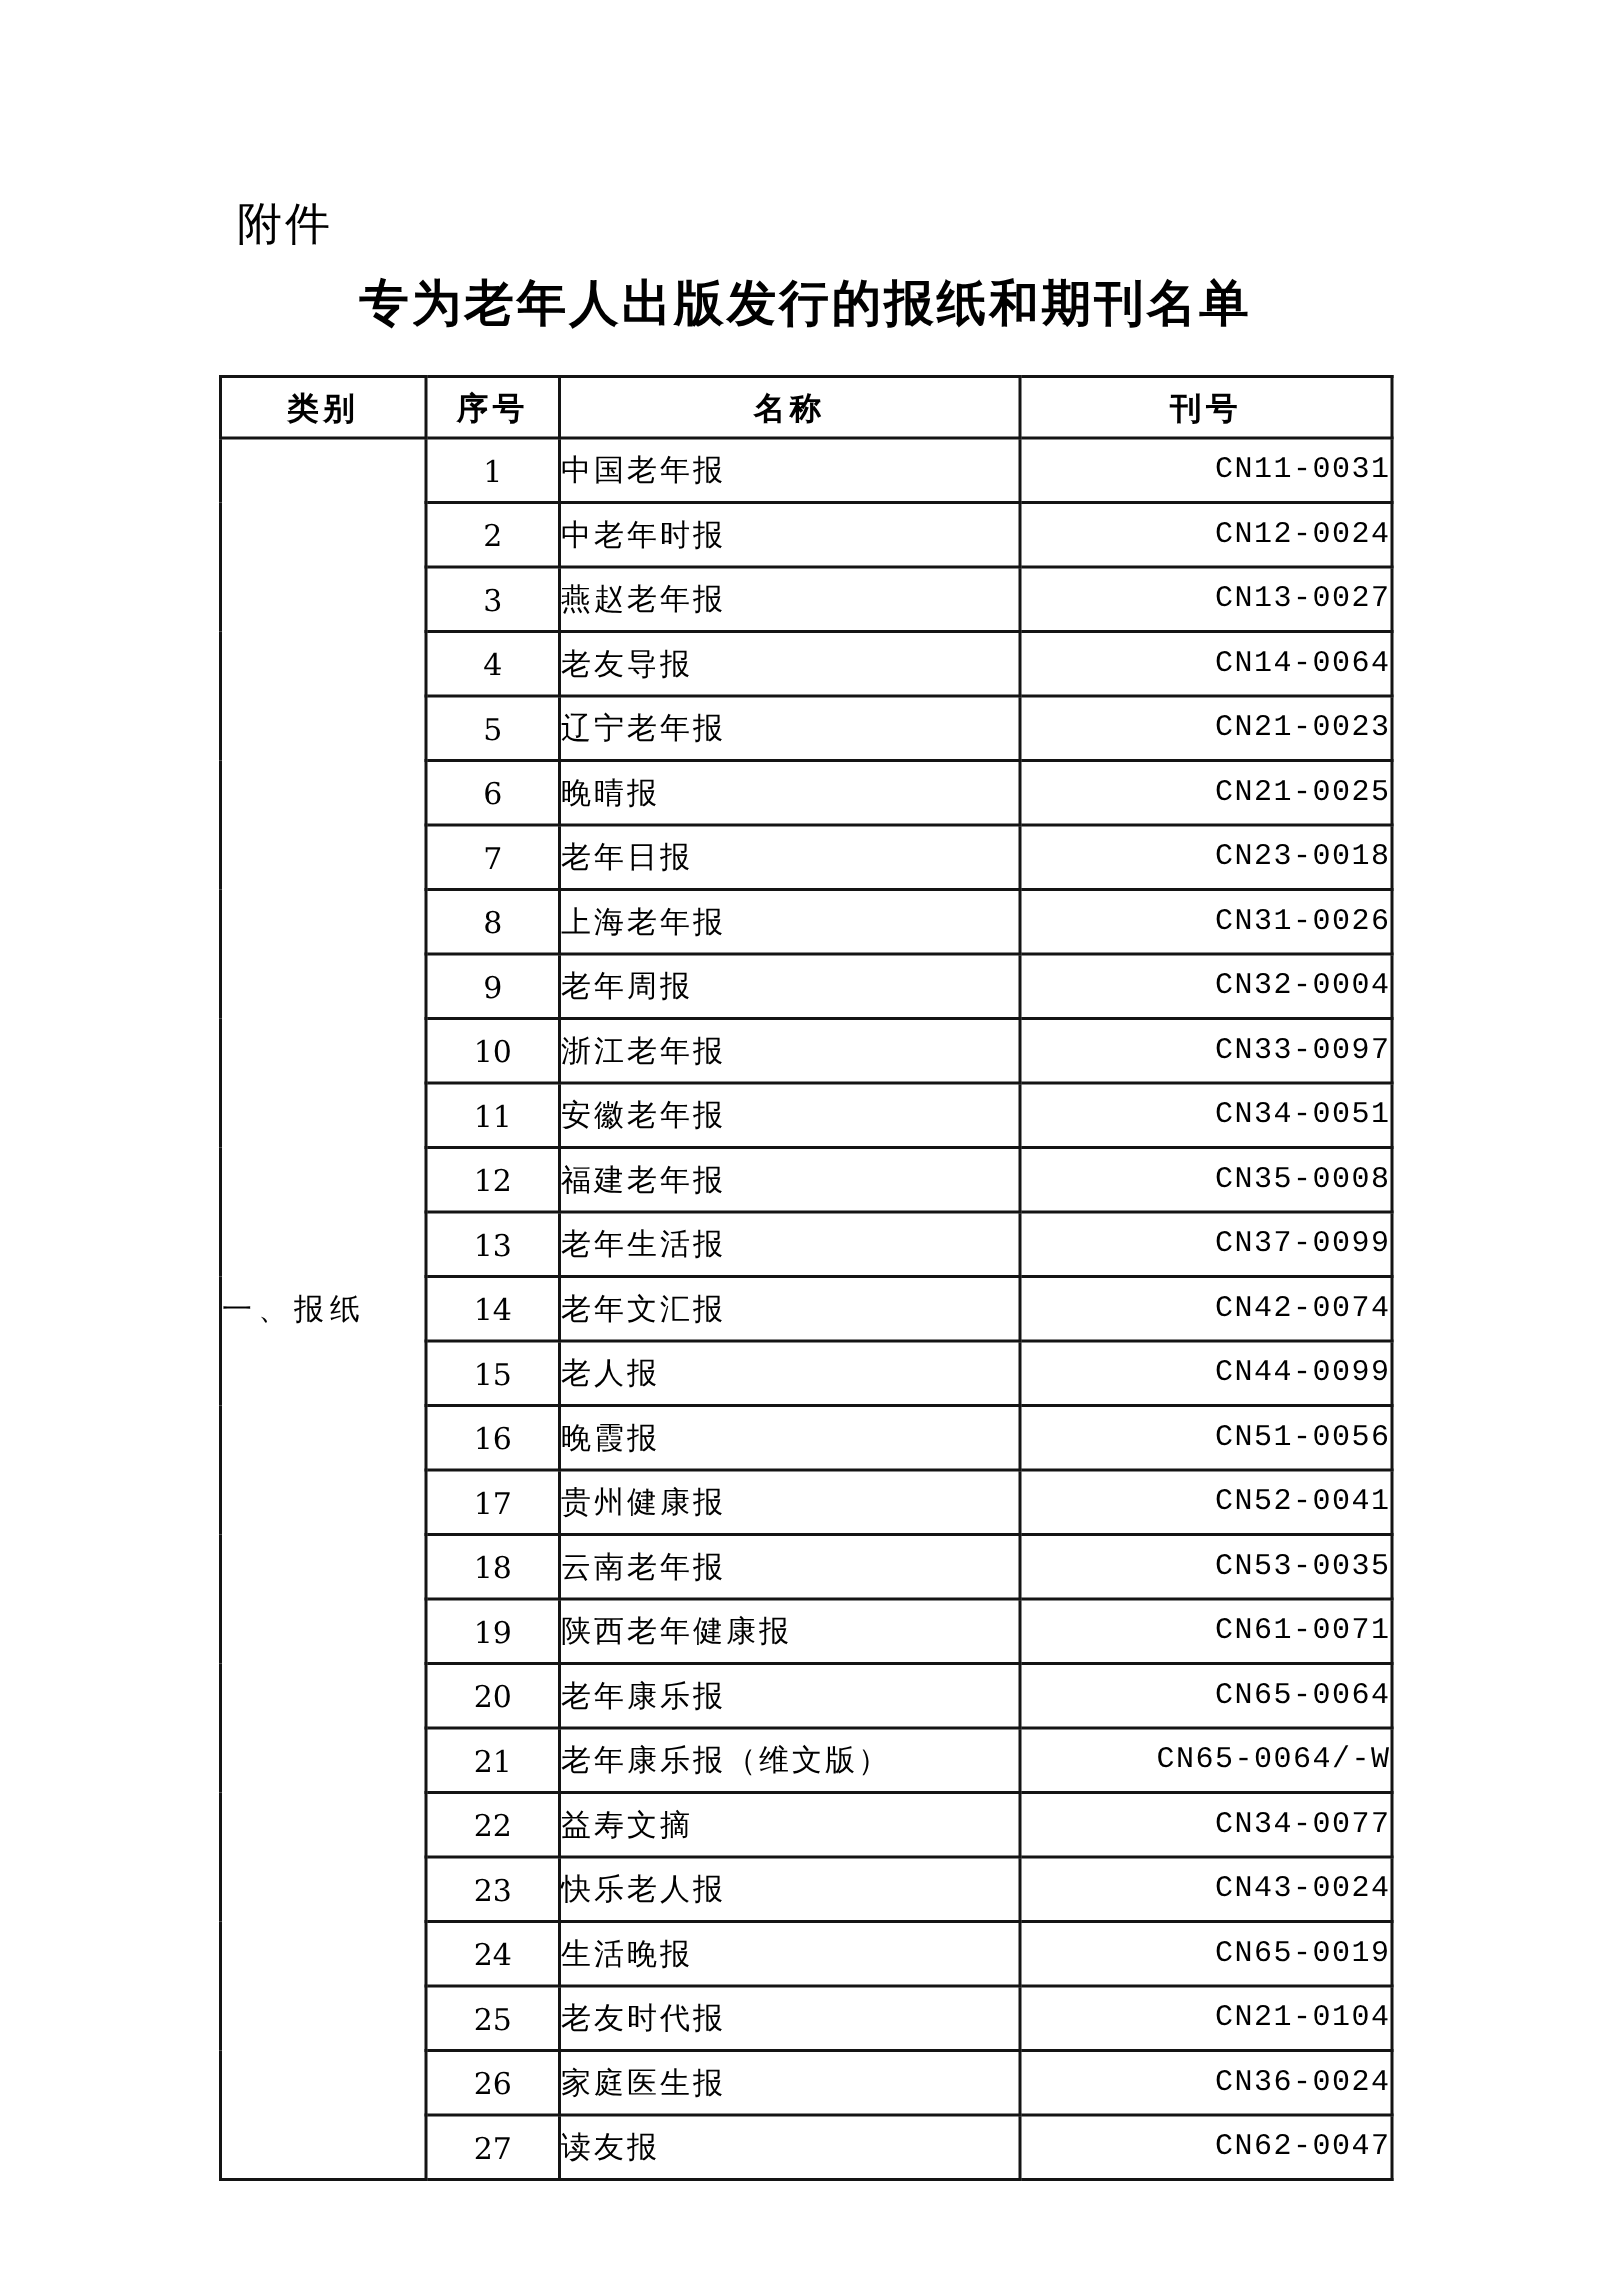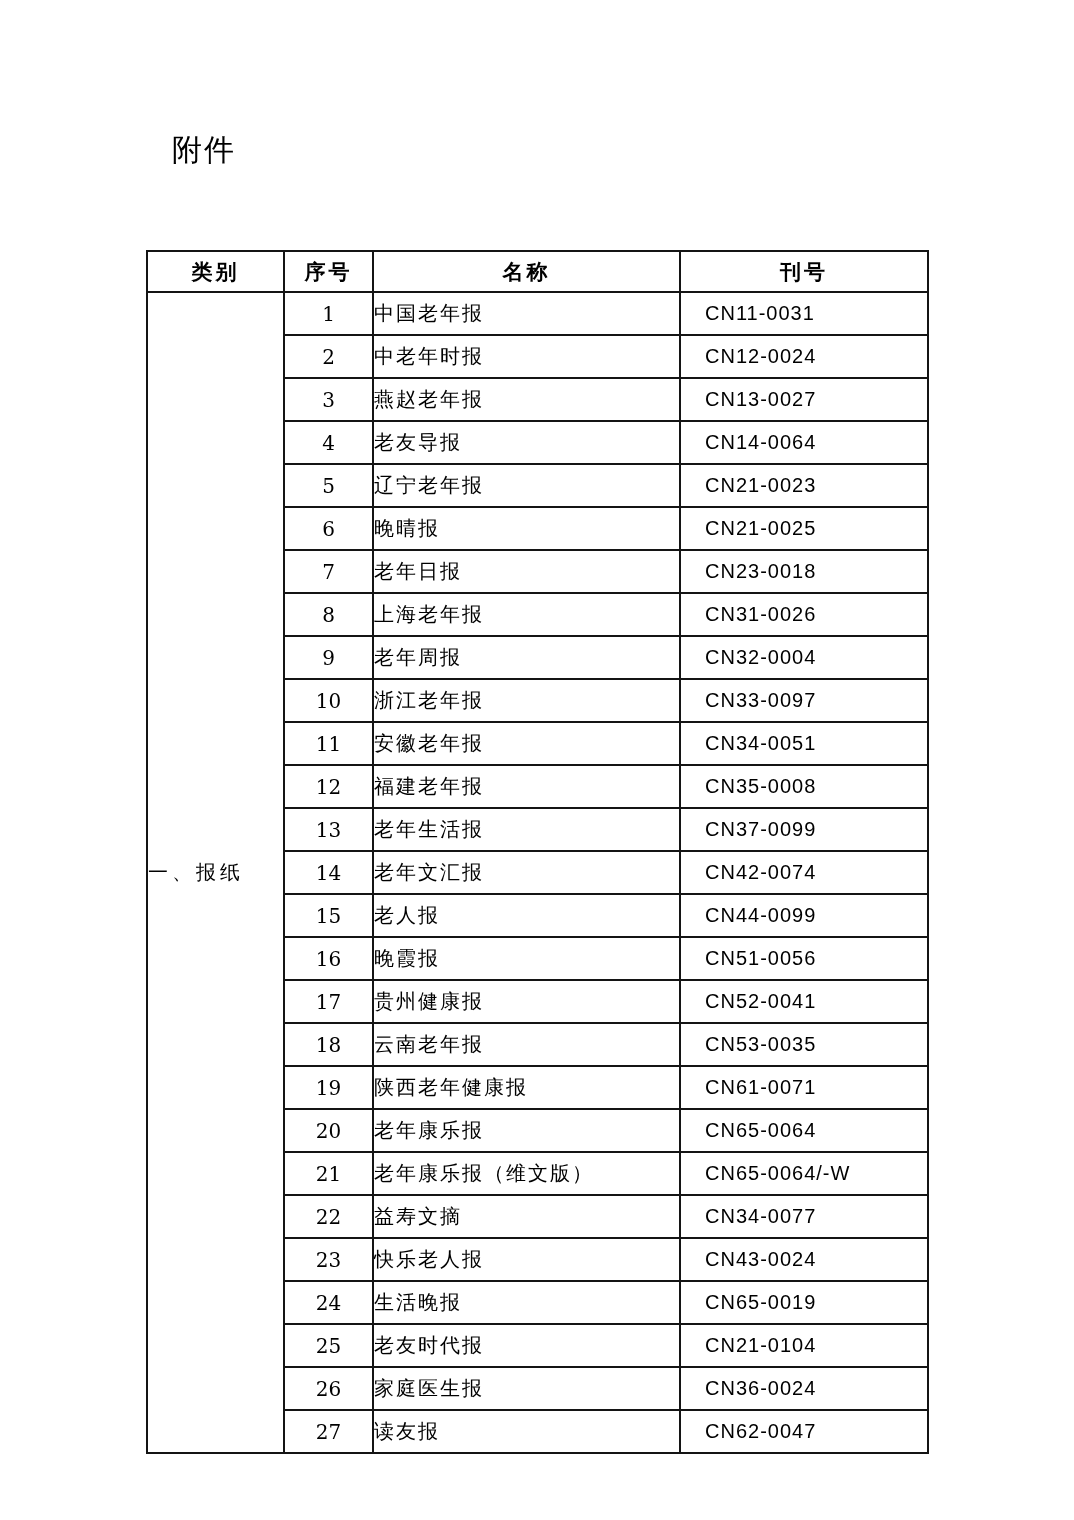--- a/index.html
+++ b/index.html
@@ -12,21 +12,21 @@
     width: 1074px;
     height: 1520px;
     margin: 0 auto;
     background: #ffffff;
     color: #000000;
     font-family: "DejaVu Serif", "Liberation Serif", serif;
     overflow: hidden;
   }
   .attachment-label {
     position: absolute;
-    left: 172px;
+    left: 158px;
     top: 130px;
     font-size: 30px;
     line-height: 40px;
     font-family: "DejaVu Sans", "Liberation Sans", sans-serif;
     letter-spacing: 2px;
   }
   .doc-title {
     position: absolute;
     left: 0;
     top: 180px;
@@ -75,34 +75,35 @@
   td.cell-no {
     text-align: center;
     font-family: "DejaVu Serif", "Liberation Serif", serif;
   }
   td.cell-name {
     text-align: left;
     padding-left: 0;
     letter-spacing: 2px;
   }
   td.cell-code {
-    text-align: left;
+    text-align: right;
     padding-left: 24px;
-    font-family: Liberation Sans, sans-serif;
+    font-family: Liberation Mono, monospace;
     font-size: 20px;
     letter-spacing: 1px;
   }
 </style>
 </head>
 <body>
 
 <div class="page">
 
   <div class="attachment-label">附件</div>
 
+  <h1 class="doc-title">专为老年人出版发行的报纸和期刊名单</h1>
 
   <table class="pub-table">
     <colgroup>
       <col style="width:137px">
       <col style="width:89px">
       <col style="width:307px">
       <col style="width:248px">
     </colgroup>
     <thead>
       <tr>

